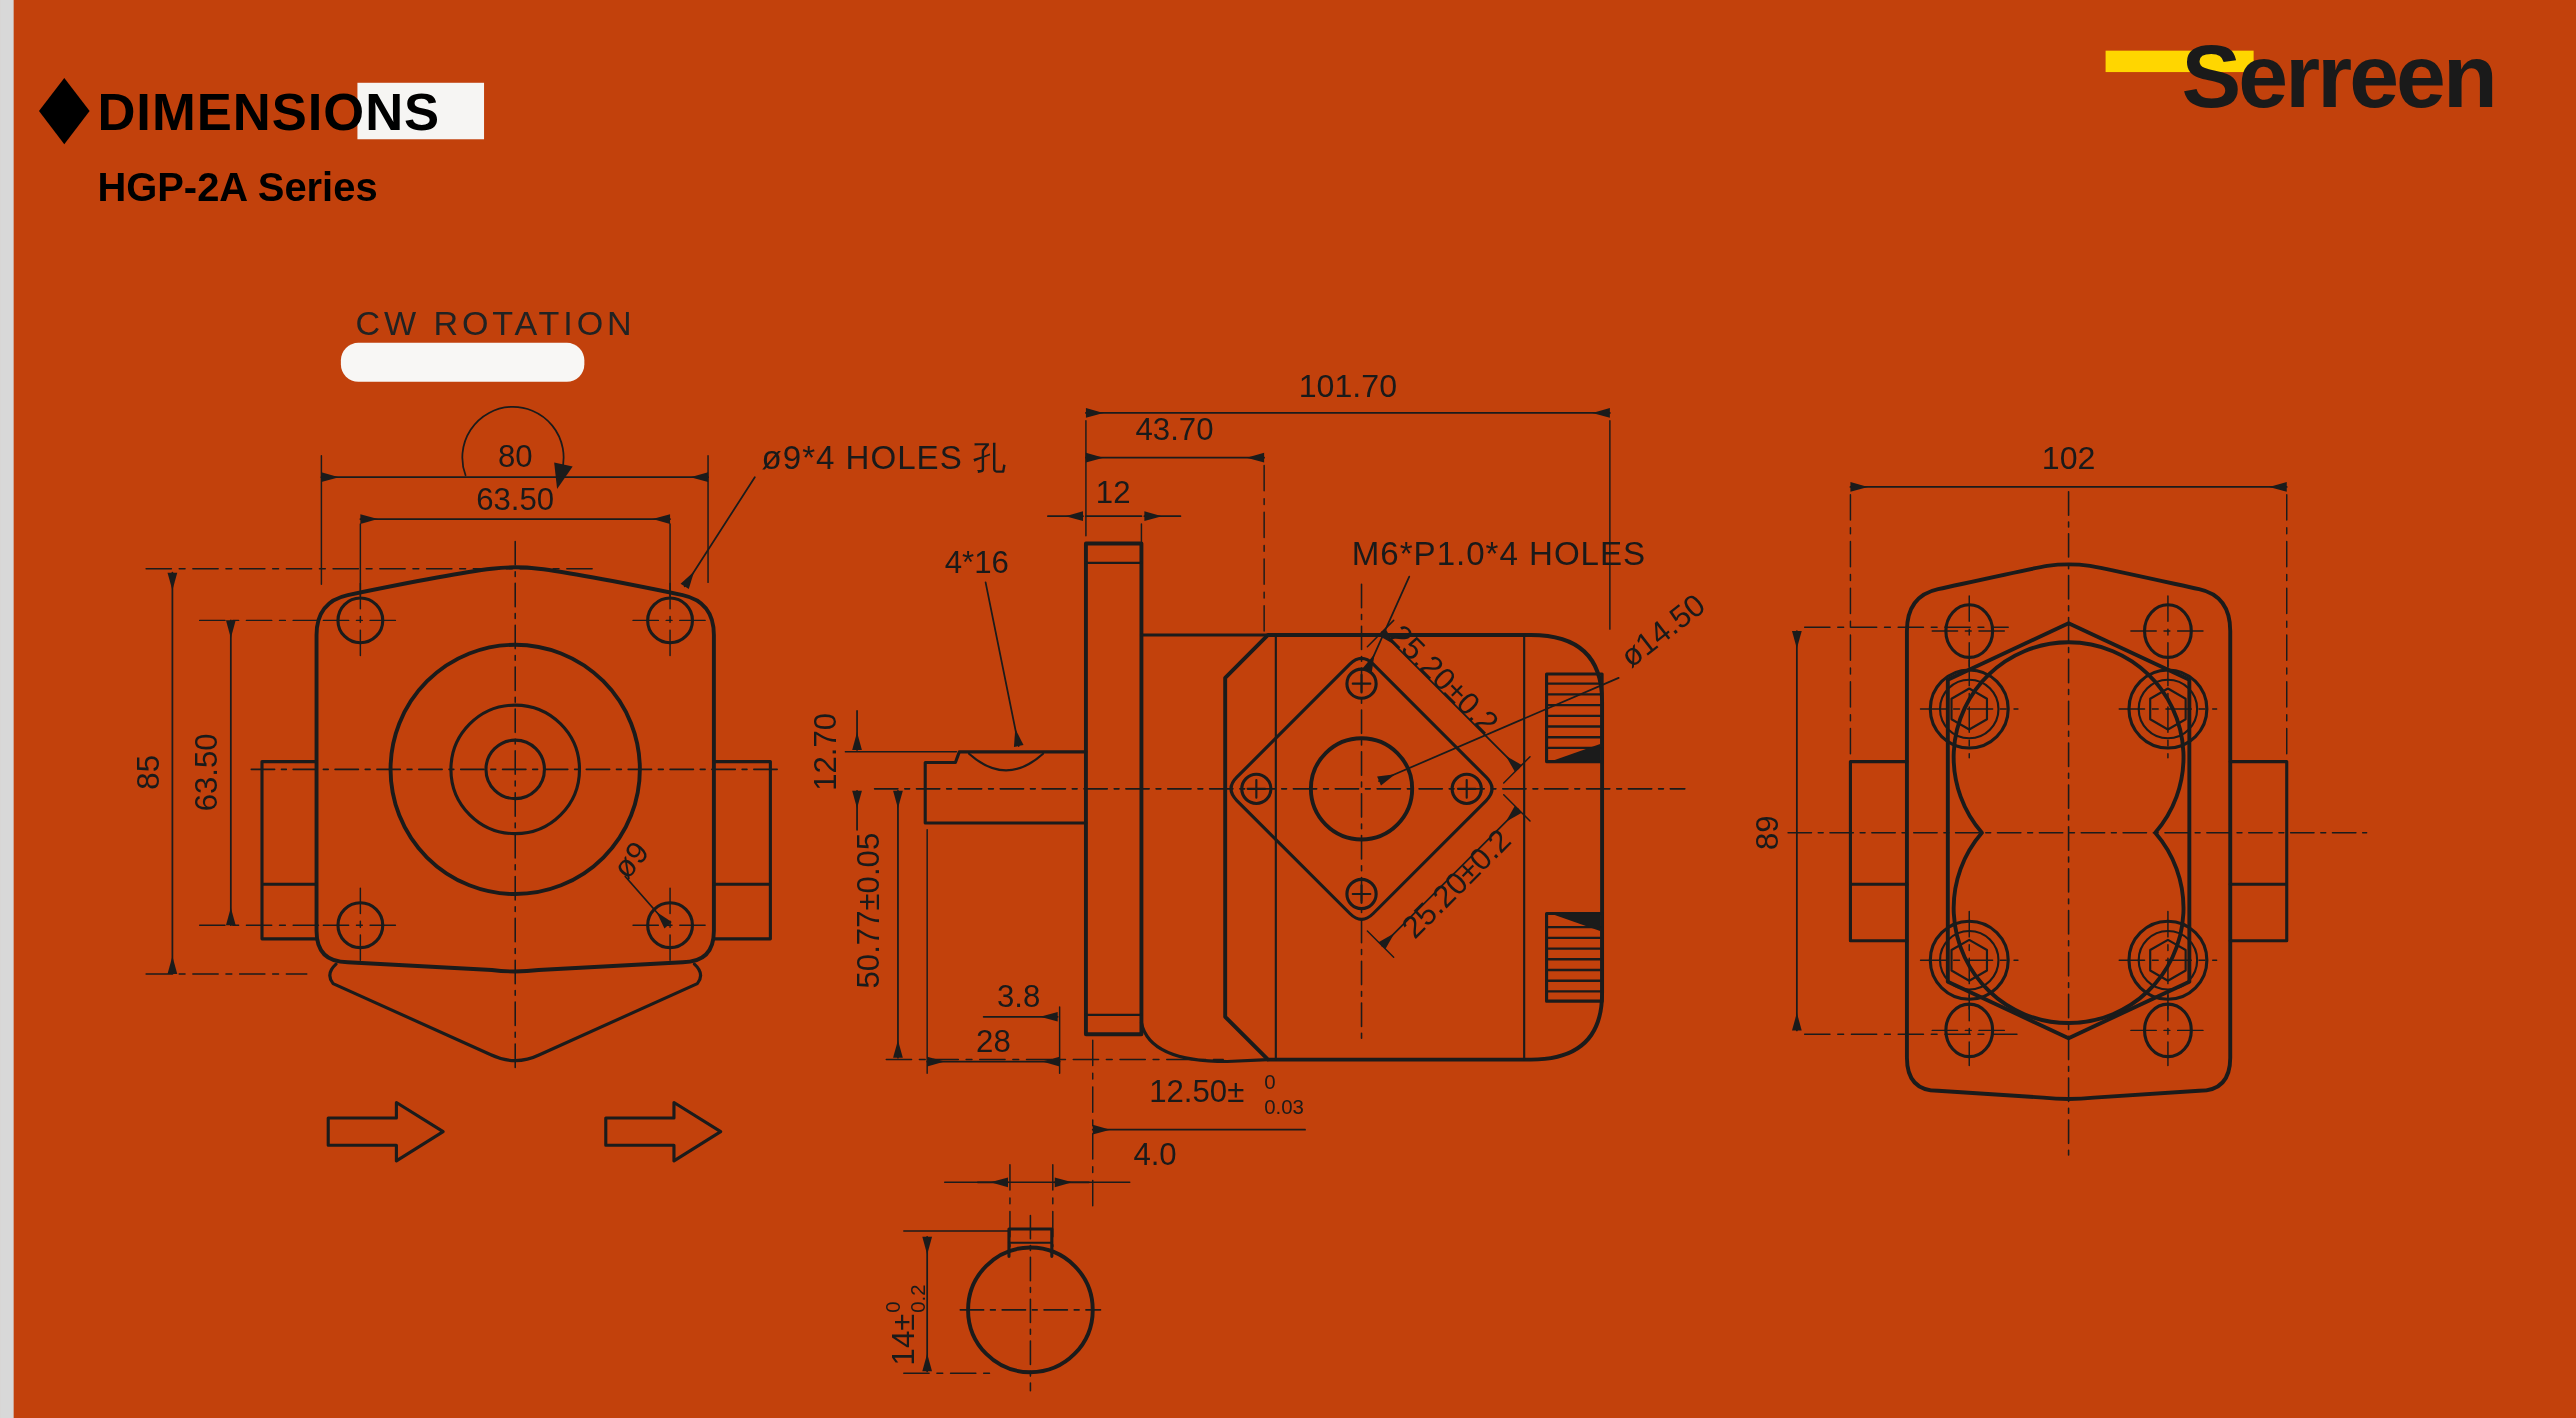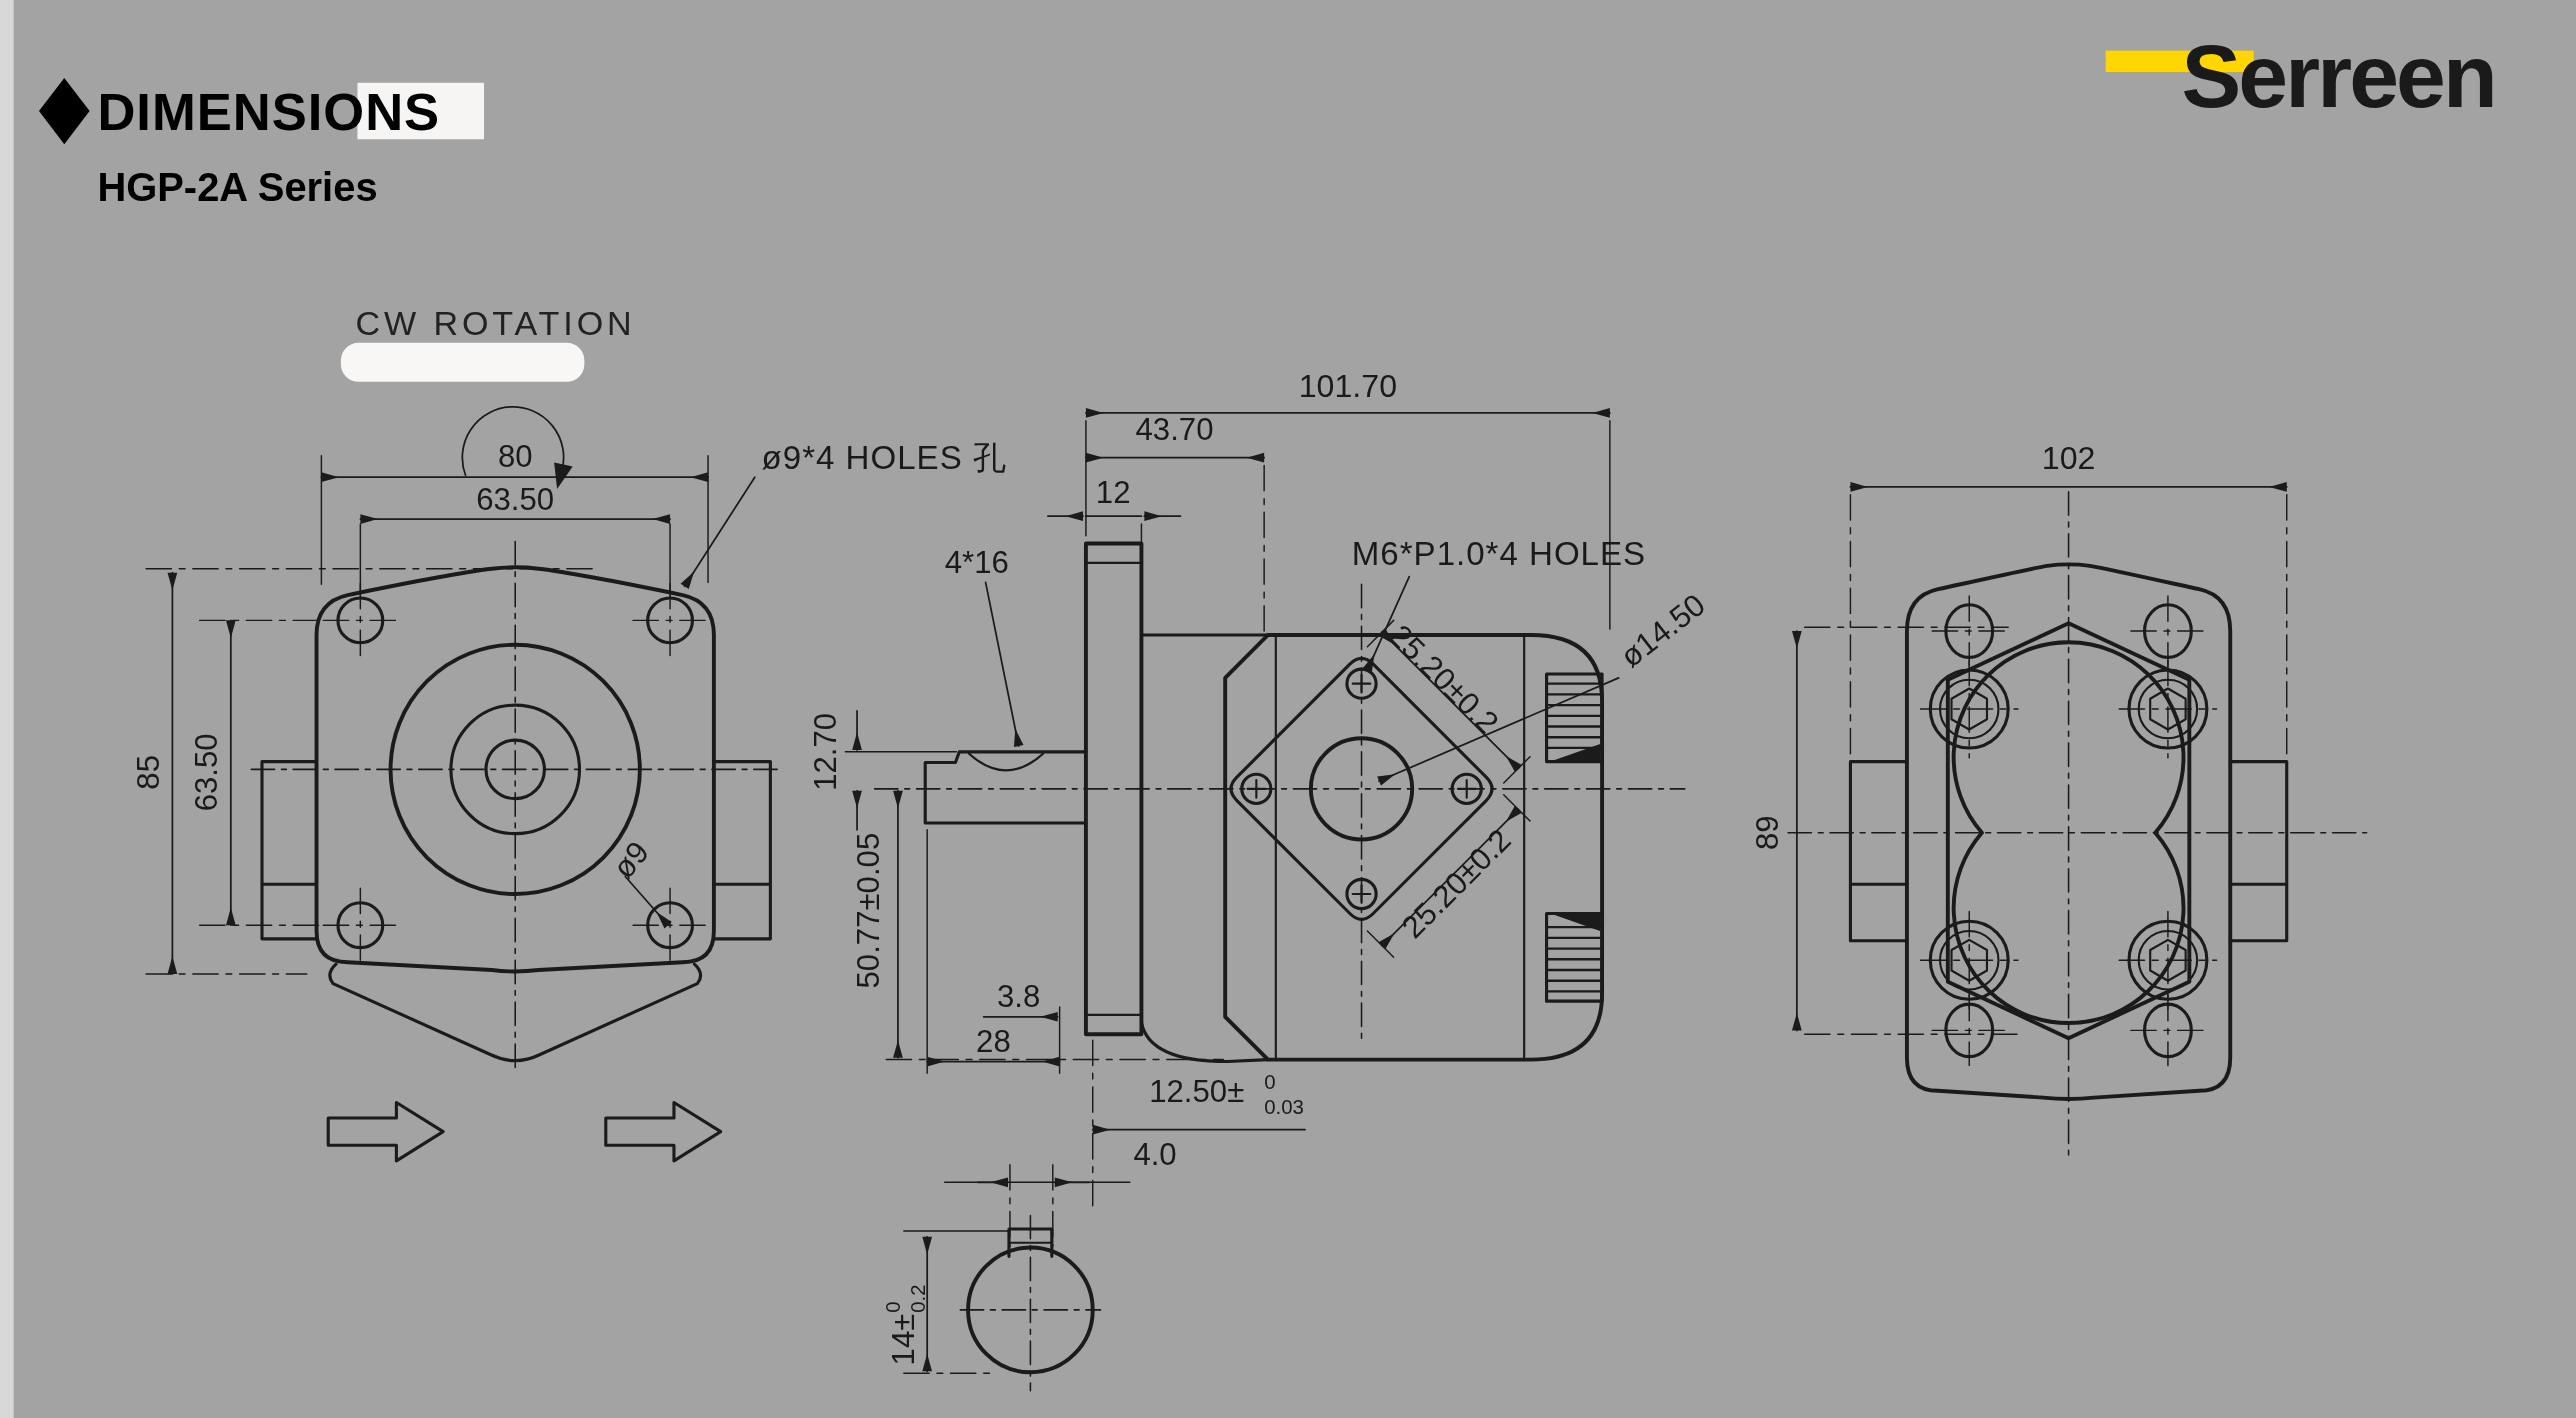--- a/index.html
+++ b/index.html
@@ -1,16 +1,16 @@
 <!DOCTYPE html>
 <html><head>
 <meta charset="utf-8">
 <style>
   html,body{margin:0;padding:0;background:#ffffff;}
-  .stage{position:relative;width:2576px;height:1418px;background:#a3a3a3;overflow:hidden;}
+  .stage{position:relative;width:2576px;height:1418px;background:#c2410c;overflow:hidden;}
   svg{display:block;}
   svg text{font-family:"Liberation Sans","DejaVu Sans",sans-serif;fill:#1a1a1a;}
   .hdr{font-weight:bold;font-size:54px;letter-spacing:1px;fill:#000;}
   .sub{font-weight:bold;font-size:41px;letter-spacing:0px;fill:#000;}
   .cap{font-size:35px;letter-spacing:4px;fill:#222;}
   .note{font-size:34px;letter-spacing:1px;}
   .dim{font-size:32px;}
   .dimm{font-size:33px;}
   .tol{font-size:21px;}
   .logo-t{font-weight:bold;font-size:92px;letter-spacing:-3px;}

